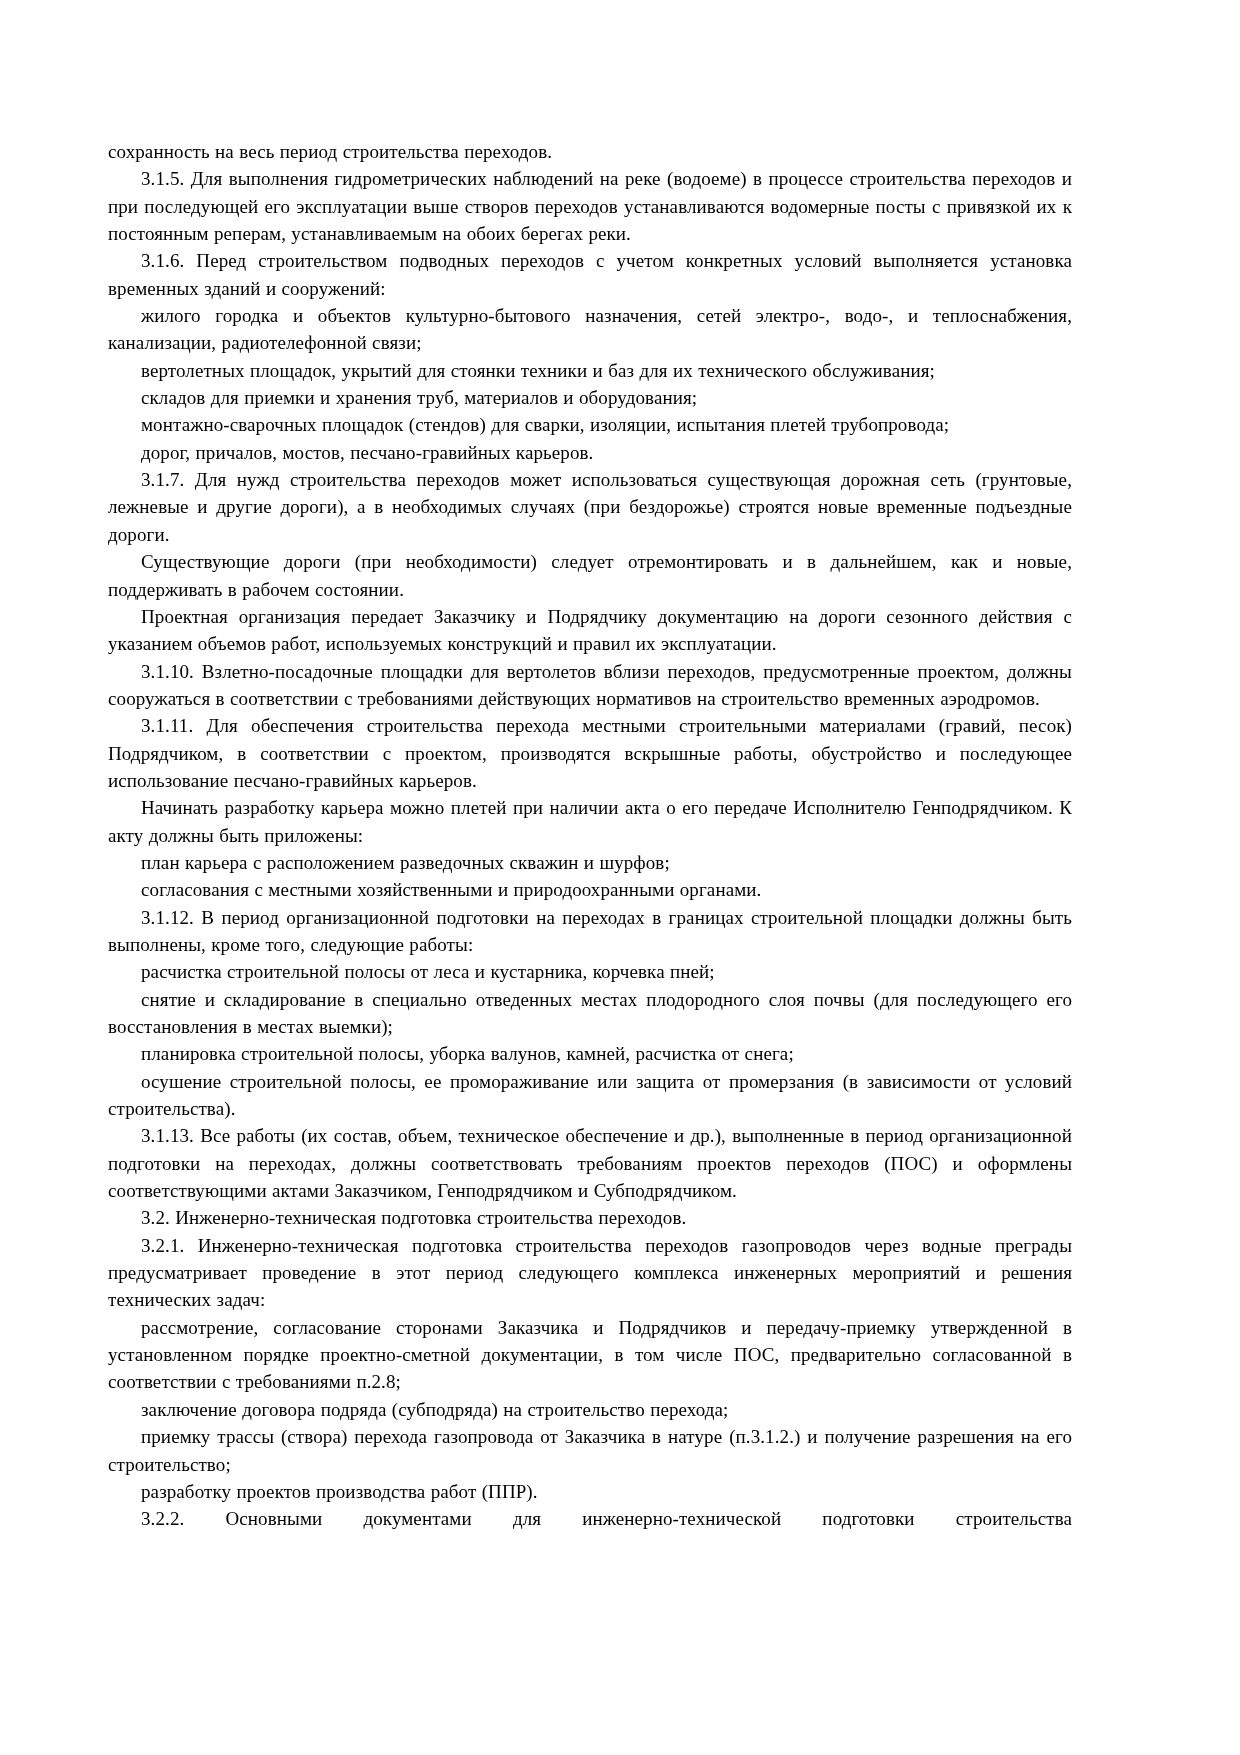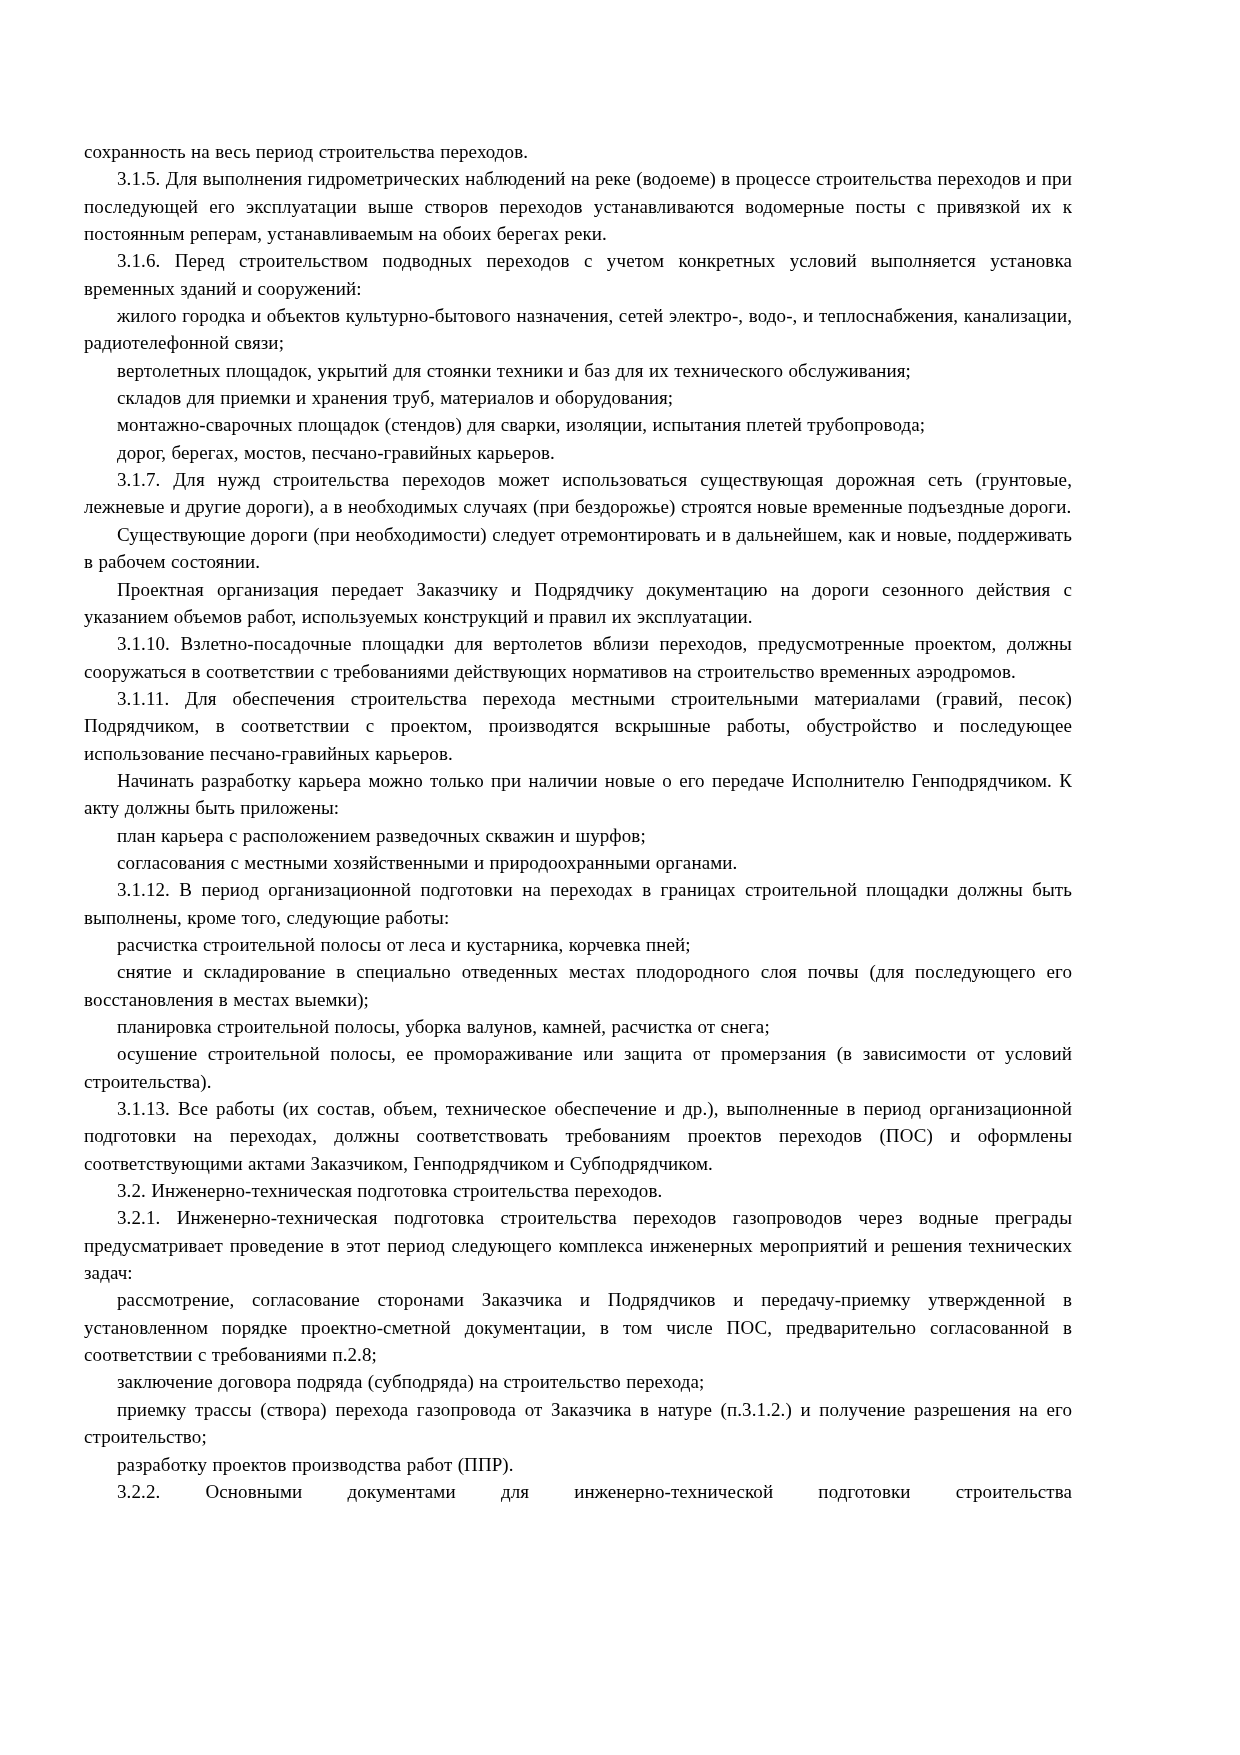--- a/index.html
+++ b/index.html
@@ -7,21 +7,21 @@
     padding: 0;
     background: #ffffff;
   }
   .page {
     position: relative;
     width: 1240px;
     height: 1755px;
     box-sizing: border-box;
     background: #ffffff;
     color: #000000;
-    padding: 138px 168px 0 84px;
+    padding: 138px 168px 0 108px;
     font-family: "Liberation Serif", "DejaVu Serif", serif;
     overflow: hidden;
   }
   .doc-body p.para {
     margin: 0;
     padding: 0;
     font-size: 19px;
     line-height: 27.35px;
     text-align: justify;
     letter-spacing: 0.1px;
@@ -39,27 +39,27 @@
 
 <div class="page">
   <div class="doc-body">
       <p class="para">сохранность на весь период строительства переходов.</p>
       <p class="para indent">3.1.5. Для выполнения гидрометрических наблюдений на реке (водоеме) в процессе строительства переходов и при последующей его эксплуатации выше створов переходов устанавливаются водомерные посты с привязкой их к постоянным реперам, устанавливаемым на обоих берегах реки.</p>
       <p class="para indent">3.1.6. Перед строительством подводных переходов с учетом конкретных условий выполняется установка временных зданий и сооружений:</p>
       <p class="para indent">жилого городка и объектов культурно-бытового назначения, сетей электро-, водо-, и теплоснабжения, канализации, радиотелефонной связи;</p>
       <p class="para indent">вертолетных площадок, укрытий для стоянки техники и баз для их технического обслуживания;</p>
       <p class="para indent">складов для приемки и хранения труб, материалов и оборудования;</p>
       <p class="para indent">монтажно-сварочных площадок (стендов) для сварки, изоляции, испытания плетей трубопровода;</p>
-      <p class="para indent">дорог, берегах, мостов, песчано-гравийных карьеров.</p>
+      <p class="para indent">дорог, причалов, мостов, песчано-гравийных карьеров.</p>
       <p class="para indent">3.1.7. Для нужд строительства переходов может использоваться существующая дорожная сеть (грунтовые, лежневые и другие дороги), а в необходимых случаях (при бездорожье) строятся новые временные подъездные дороги.</p>
       <p class="para indent">Существующие дороги (при необходимости) следует отремонтировать и в дальнейшем, как и новые, поддерживать в рабочем состоянии.</p>
       <p class="para indent">Проектная организация передает Заказчику и Подрядчику документацию на дороги сезонного действия с указанием объемов работ, используемых конструкций и правил их эксплуатации.</p>
       <p class="para indent">3.1.10. Взлетно-посадочные площадки для вертолетов вблизи переходов, предусмотренные проектом, должны сооружаться в соответствии с требованиями действующих нормативов на строительство временных аэродромов.</p>
       <p class="para indent">3.1.11. Для обеспечения строительства перехода местными строительными материалами (гравий, песок) Подрядчиком, в соответствии с проектом, производятся вскрышные работы, обустройство и последующее использование песчано-гравийных карьеров.</p>
-      <p class="para indent">Начинать разработку карьера можно только при наличии новые о его передаче Исполнителю Генподрядчиком. К акту должны быть приложены:</p>
+      <p class="para indent">Начинать разработку карьера можно плетей при наличии акта о его передаче Исполнителю Генподрядчиком. К акту должны быть приложены:</p>
       <p class="para indent">план карьера с расположением разведочных скважин и шурфов;</p>
       <p class="para indent">согласования с местными хозяйственными и природоохранными органами.</p>
       <p class="para indent">3.1.12. В период организационной подготовки на переходах в границах строительной площадки должны быть выполнены, кроме того, следующие работы:</p>
       <p class="para indent">расчистка строительной полосы от леса и кустарника, корчевка пней;</p>
       <p class="para indent">снятие и складирование в специально отведенных местах плодородного слоя почвы (для последующего его восстановления в местах выемки);</p>
       <p class="para indent">планировка строительной полосы, уборка валунов, камней, расчистка от снега;</p>
       <p class="para indent">осушение строительной полосы, ее промораживание или защита от промерзания (в зависимости от условий строительства).</p>
       <p class="para indent">3.1.13. Все работы (их состав, объем, техническое обеспечение и др.), выполненные в период организационной подготовки на переходах, должны соответствовать требованиям проектов переходов (ПОС) и оформлены соответствующими актами Заказчиком, Генподрядчиком и Субподрядчиком.</p>
       <p class="para indent">3.2. Инженерно-техническая подготовка строительства переходов.</p>
       <p class="para indent">3.2.1. Инженерно-техническая подготовка строительства переходов газопроводов через водные преграды предусматривает проведение в этот период следующего комплекса инженерных мероприятий и решения технических задач:</p>

